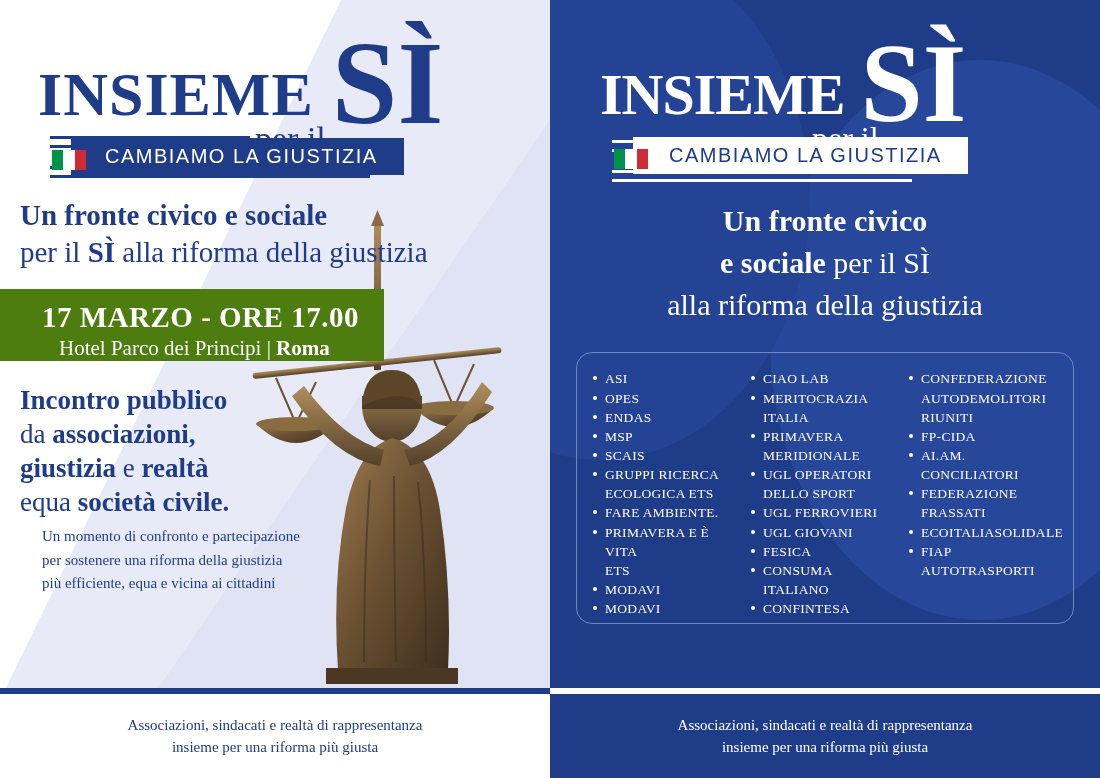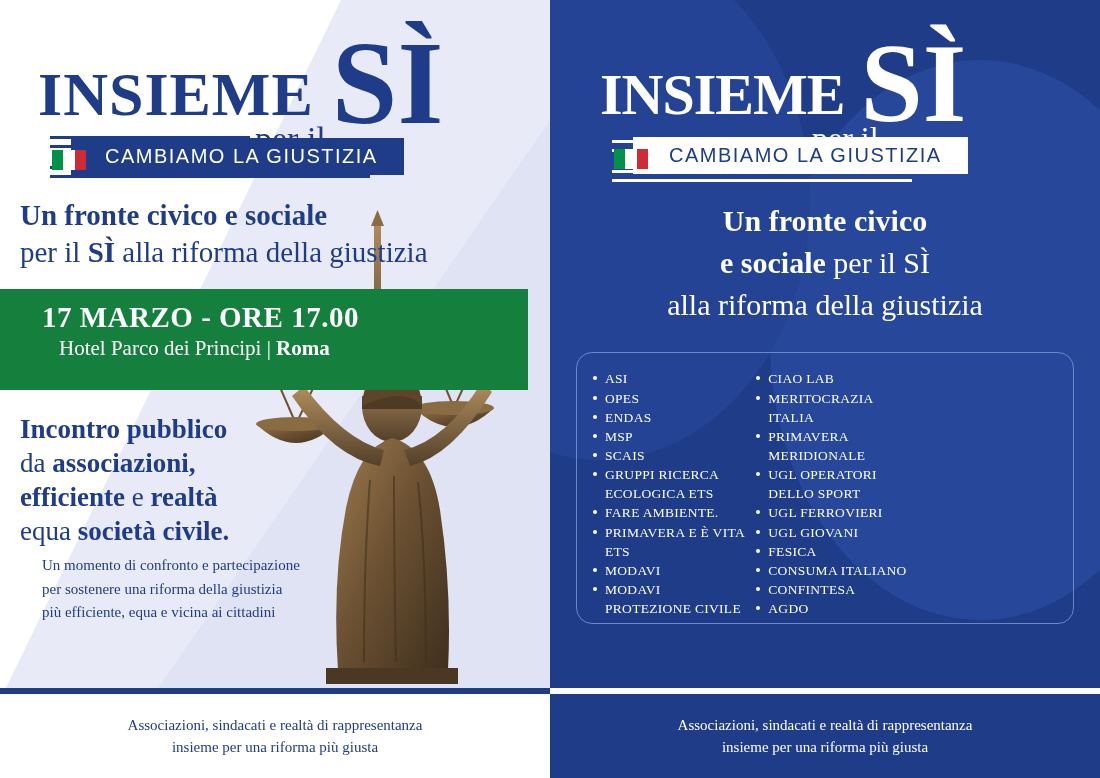--- a/index.html
+++ b/index.html
@@ -135,24 +135,24 @@
     padding-left: 20px;
     color: #1f3c88;
     font-size: 29px;
     line-height: 1.28;
   }
   .lp-sub b { font-weight: bold; }
   .lp-sub .l2 { font-size: 29px; }
 
   .lp-datebox {
     margin-top: 18px;
-    background: #15803d;
+    background: #4d7c0f;
     color: #fff;
-    padding: 12px 18px 29px 42px;
-    width: 528px;
+    padding: 12px 18px 0 42px;
+    width: 384px;
   }
   .lp-date {
     font-size: 29px;
     font-weight: bold;
     letter-spacing: .5px;
   }
   .lp-place { font-size: 21px; margin-top: 2px; margin-left: 17px; }
   .lp-place b { font-weight: bold; }
 
   .lp-body {
@@ -425,21 +425,21 @@
       <div class="lp-datebox">
         <div class="lp-date">17 MARZO - ORE 17.00</div>
         <div class="lp-place">
           <span>Hotel Parco dei Principi </span><span>| </span><b>Roma</b>
         </div>
       </div>
 
       <div class="lp-body">
         <div><b>Incontro pubblico</b></div>
         <div><span>da </span><b>associazioni,</b></div>
-        <div><b>efficiente</b><span> e </span><b>realtà</b></div>
+        <div><b>giustizia</b><span> e </span><b>realtà</b></div>
         <div><span>equa </span><b>società civile.</b></div>
       </div>
 
       <div class="lp-note">
         <div>Un momento di confronto e partecipazione</div>
         <div>per sostenere una riforma della giustizia</div>
         <div>più efficiente, equa e vicina ai cittadini</div>
       </div>
     </div>
 
@@ -516,20 +516,35 @@
                 <li class="bullet">UGL OPERATORI</li>
                 <li>DELLO SPORT</li>
                 <li class="bullet">UGL FERROVIERI</li>
                 <li class="bullet">UGL GIOVANI</li>
                 <li class="bullet">FESICA</li>
                 <li class="bullet">CONSUMA ITALIANO</li>
                 <li class="bullet">CONFINTESA</li>
                 <li class="bullet">AGDO</li>
               </ul>
             </div>
+            <div class="rp-col">
+              <ul>
+                <li class="bullet">CONFEDERAZIONE</li>
+                <li>AUTODEMOLITORI</li>
+                <li>RIUNITI</li>
+                <li class="bullet">FP-CIDA</li>
+                <li class="bullet">AI.AM.</li>
+                <li>CONCILIATORI</li>
+                <li class="bullet">FEDERAZIONE</li>
+                <li>FRASSATI</li>
+                <li class="bullet">ECOITALIASOLIDALE</li>
+                <li class="bullet">FIAP</li>
+                <li>AUTOTRASPORTI</li>
+              </ul>
+            </div>
           </div>
       </div>
     </div>
 
     <div class="rp-footer">
       <div>
         <div>Associazioni, sindacati e realtà di rappresentanza</div>
         <div>insieme per una riforma più giusta</div>
       </div>
     </div>

